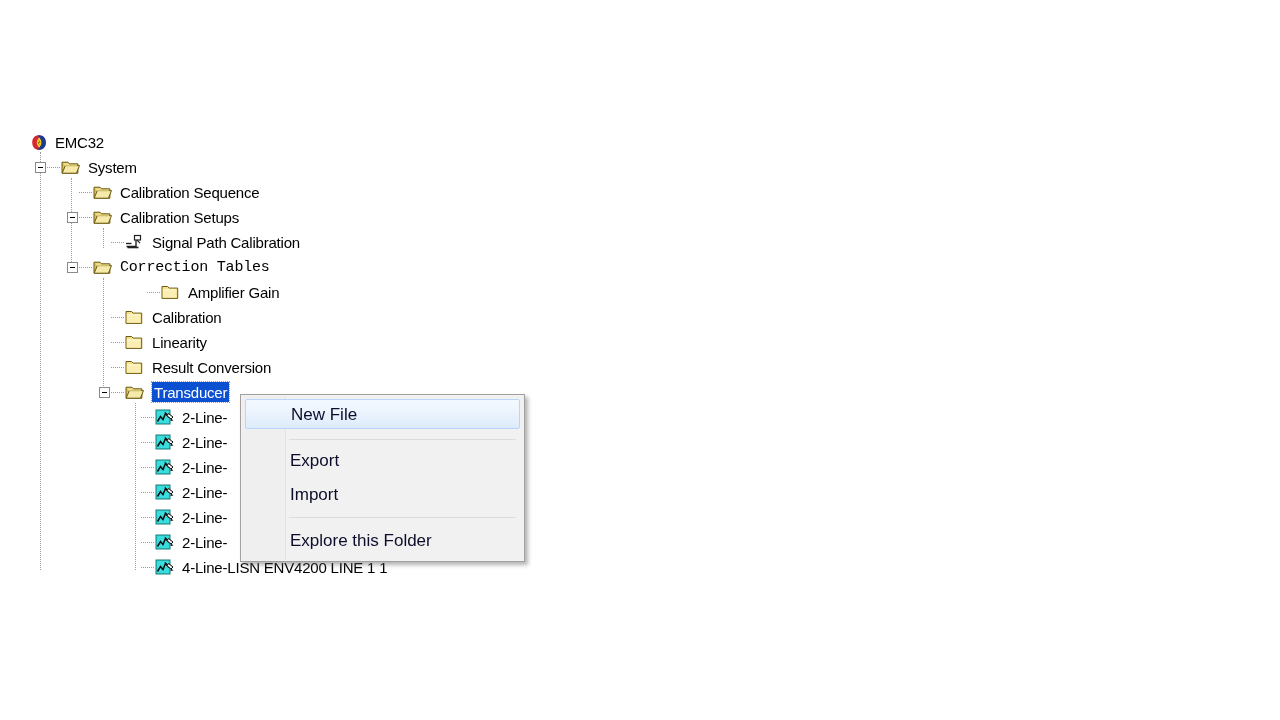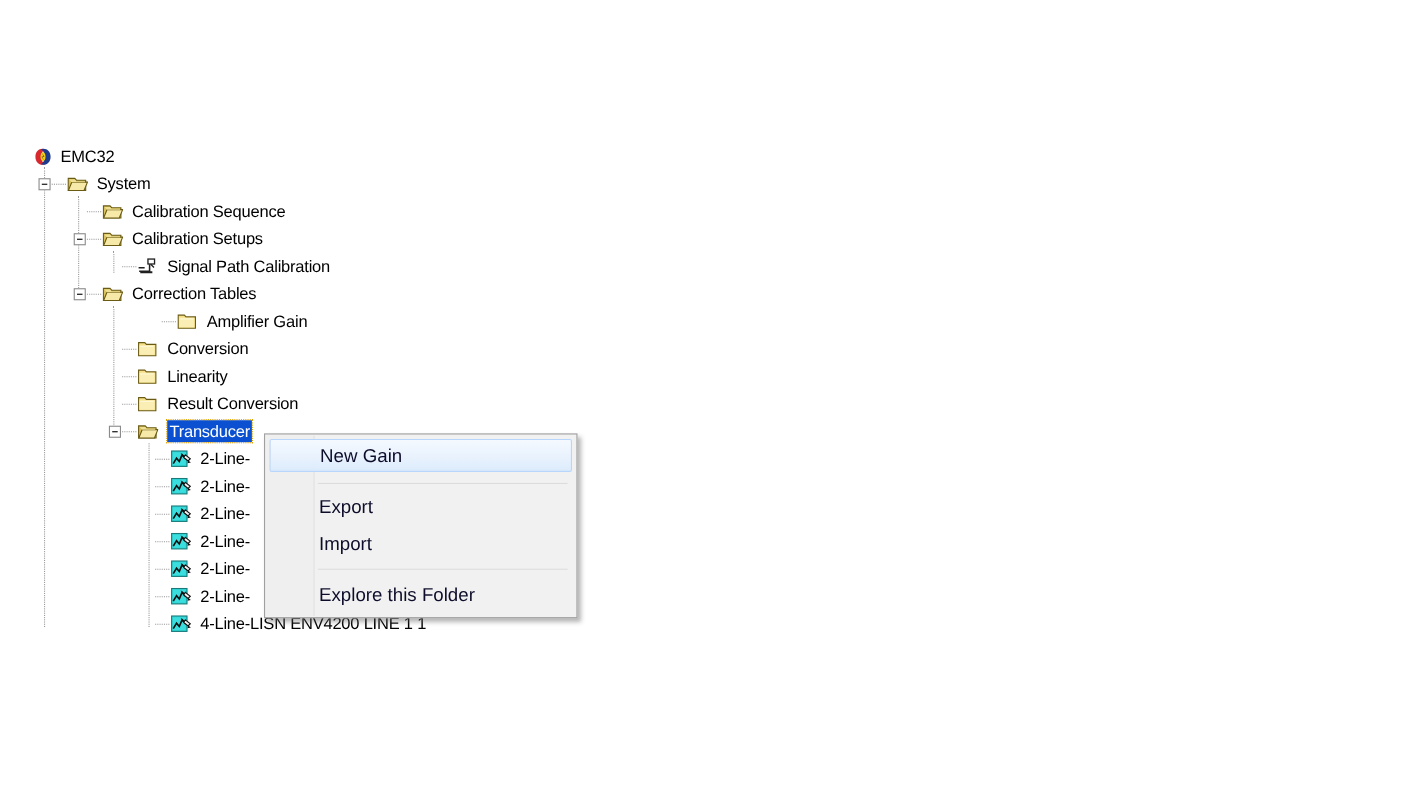--- a/index.html
+++ b/index.html
@@ -218,21 +218,21 @@
       <div class="tree-row" style="top: 255px;">
         <div class="hline" style="left: 79px; width: 13px; top: 12px;"></div>
         <div class="expander" style="left: 67px; top: 7px;"></div>
         <span class="icn" style="left: 93px;">
           <svg width="19" height="16" viewBox="0 0 19 16">
             <path d="M1 3.2h6l1.5 1.6h8.4v9.4H1z" fill="#d8c15a" stroke="#6a5b14" stroke-width="1"></path>
             <path d="M1.2 14.2L4.3 6.6h14.2l-3.1 7.6z" fill="#f7e9a8" stroke="#6a5b14" stroke-width="1"></path>
             <path d="M2 4.2h5l1.4 1.5h7.8v1.0H4.0z" fill="#efdf92"></path>
           </svg>
         </span>
-        <span class="tree-label" style="left: 120px;">Correction Tables</span>
+        <span class="tree-label" style="left: 120px; font-family: Liberation Mono, monospace;">Correction Tables</span>
       </div>
       <div class="tree-row" style="top: 280px; margin-left: 36px;">
         <div class="hline" style="left: 111px; width: 13px; top: 12px;"></div>
         <span class="icn" style="left: 125px;">
           <svg width="18" height="16" viewBox="0 0 18 16">
             <path d="M1 2.5h5.6l1.5 1.6h8.6v10.3H1z" fill="#f7e089" stroke="#6a5b14" stroke-width="1"></path>
             <path d="M1.8 4.9h13.6v8.7H1.8z" fill="#faeeb4"></path>
             <path d="M2.4 5.6h12.2v0.9H2.4z" fill="#fdf7d6"></path>
           </svg>
         </span>
@@ -240,21 +240,21 @@
       </div>
       <div class="tree-row" style="top: 305px;">
         <div class="hline" style="left: 111px; width: 13px; top: 12px;"></div>
         <span class="icn" style="left: 125px;">
           <svg width="18" height="16" viewBox="0 0 18 16">
             <path d="M1 2.5h5.6l1.5 1.6h8.6v10.3H1z" fill="#f7e089" stroke="#6a5b14" stroke-width="1"></path>
             <path d="M1.8 4.9h13.6v8.7H1.8z" fill="#faeeb4"></path>
             <path d="M2.4 5.6h12.2v0.9H2.4z" fill="#fdf7d6"></path>
           </svg>
         </span>
-        <span class="tree-label" style="left: 152px;">Conversion</span>
+        <span class="tree-label" style="left: 152px;">Calibration</span>
       </div>
       <div class="tree-row" style="top: 330px;">
         <div class="hline" style="left: 111px; width: 13px; top: 12px;"></div>
         <span class="icn" style="left: 125px;">
           <svg width="18" height="16" viewBox="0 0 18 16">
             <path d="M1 2.5h5.6l1.5 1.6h8.6v10.3H1z" fill="#f7e089" stroke="#6a5b14" stroke-width="1"></path>
             <path d="M1.8 4.9h13.6v8.7H1.8z" fill="#faeeb4"></path>
             <path d="M2.4 5.6h12.2v0.9H2.4z" fill="#fdf7d6"></path>
           </svg>
         </span>
@@ -380,21 +380,21 @@
           </svg>
         </span>
         <span class="tree-label" style="left: 182px;">4-Line-LISN ENV4200 LINE 1 1</span>
       </div>
     </div>
 </div>
 
 <div id="context-menu">
   <div class="gutter"></div>
 
-  <div class="menu-item highlight" style="top:4px;">New Gain</div>
+  <div class="menu-item highlight" style="top:4px;">New File</div>
 
   <div class="menu-sep" style="top:44px;"></div>
 
   <div class="menu-item" style="top:85px;">Import</div>
 
   <div class="menu-item" style="top:51px;">Export</div>
 
   <div class="menu-sep" style="top:122px;"></div>
 
   <div class="menu-item" style="top:131px;">Explore this Folder</div>

